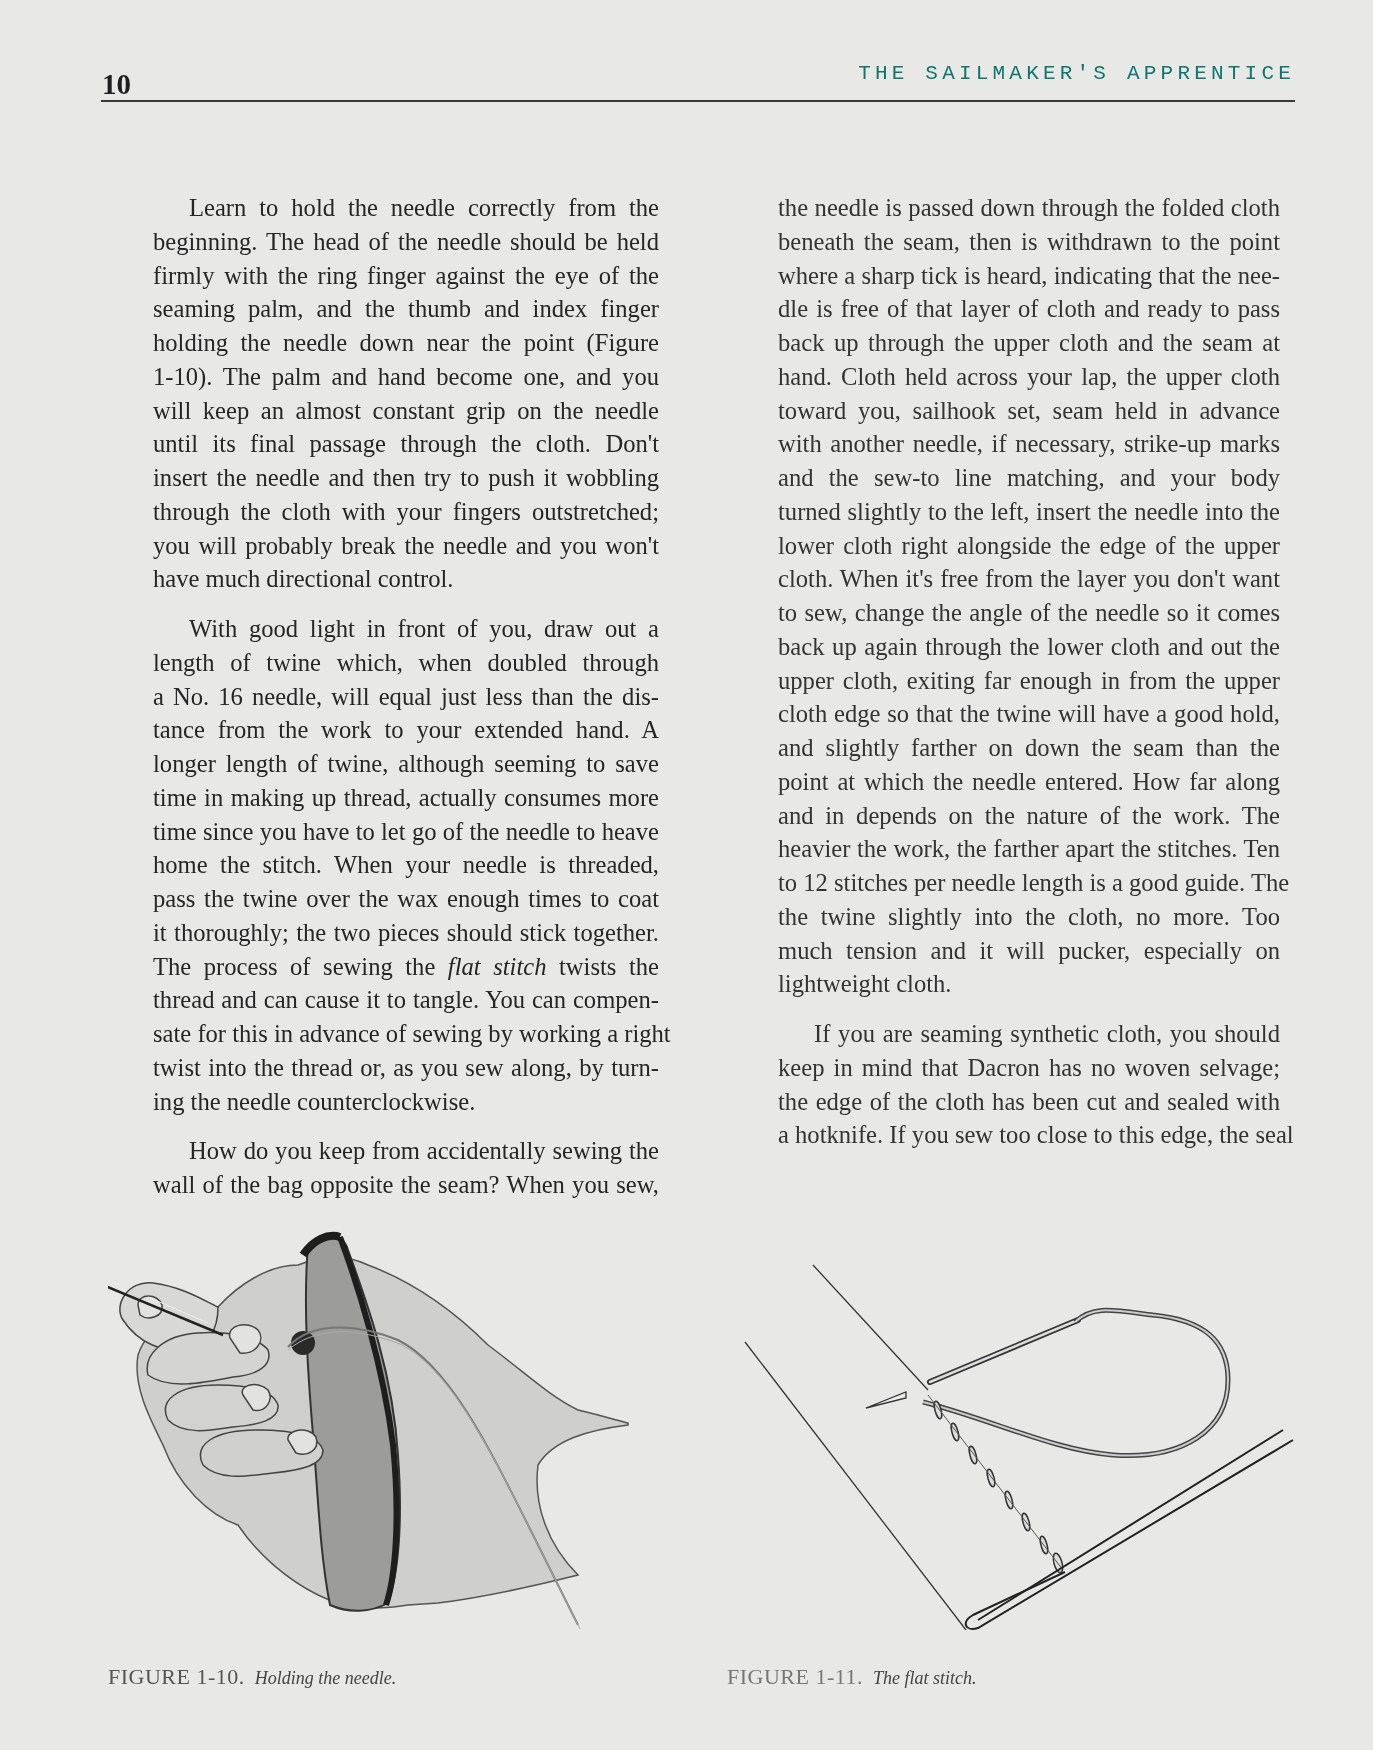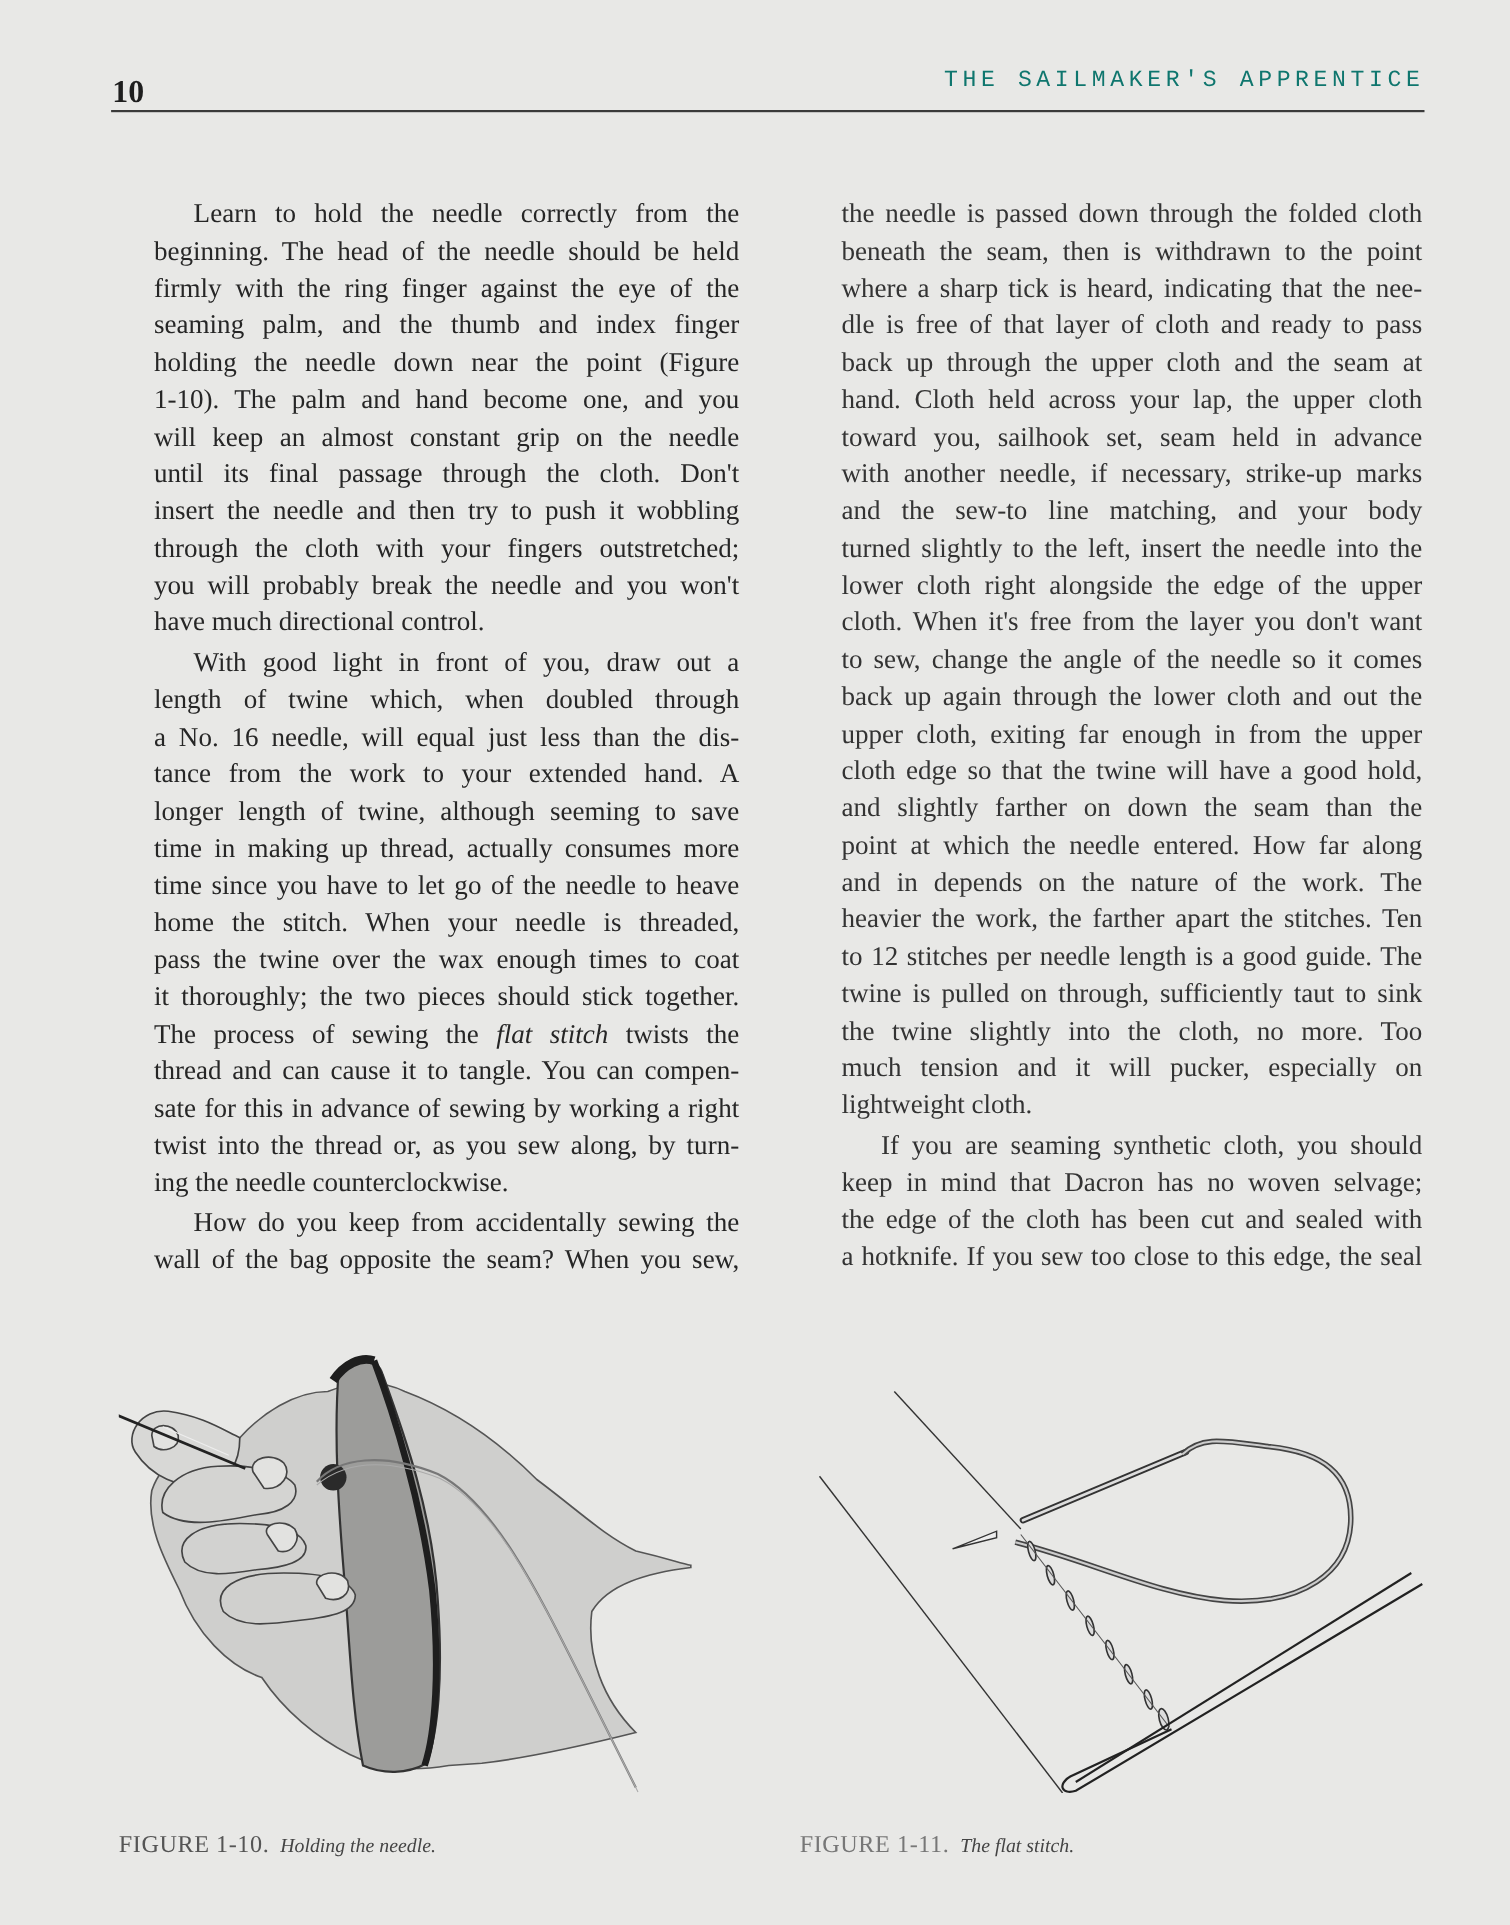--- a/index.html
+++ b/index.html
@@ -21,21 +21,21 @@
     position:absolute; left:101px; top:100px; width:1194px; height:2px;
     background:#3a3a3a;
   }
   .column {
     position:absolute; top:175px;
     font-size:24.6px; line-height:33.75px;
     text-align:justify; color:#262626;
   }
   .col-left { left:101px; width:574px; }
   .col-right { left:726px; width:570px; color:#333; }
-  .column p { margin:3px; text-indent:36px; }
+  .column p { margin:16px; text-indent:36px; }
   .column .line { display:block; text-align:justify; text-align-last:justify; white-space:nowrap; }
   .column .line.last { text-align-last:left; }
   em { font-style:italic; }
   .figure { position:absolute; }
   .fig-left { left:108px; top:1225px; width:565px; height:405px; }
   .fig-right { left:733px; top:1260px; width:570px; height:370px; }
   .caption {
     position:absolute; top:1664px; font-size:19px; color:#555;
   }
   .caption .label { font-size:22px; letter-spacing:0.5px; }
@@ -104,21 +104,20 @@
     <span class="line">cloth. When it's free from the layer you don't want</span>
     <span class="line">to sew, change the angle of the needle so it comes</span>
     <span class="line">back up again through the lower cloth and out the</span>
     <span class="line">upper cloth, exiting far enough in from the upper</span>
     <span class="line">cloth edge so that the twine will have a good hold,</span>
     <span class="line">and slightly farther on down the seam than the</span>
     <span class="line">point at which the needle entered. How far along</span>
     <span class="line">and in depends on the nature of the work. The</span>
     <span class="line">heavier the work, the farther apart the stitches. Ten</span>
     <span class="line">to 12 stitches per needle length is a good guide. The</span>
-    <span class="line">twine is pulled on through, sufficiently taut to sink</span>
     <span class="line">the twine slightly into the cloth, no more. Too</span>
     <span class="line">much tension and it will pucker, especially on</span>
     <span class="line last">lightweight cloth.</span>
   </p>
   <p>
     <span class="line" style="padding-left:36px">If you are seaming synthetic cloth, you should</span>
     <span class="line">keep in mind that Dacron has no woven selvage;</span>
     <span class="line">the edge of the cloth has been cut and sealed with</span>
     <span class="line">a hotknife. If you sew too close to this edge, the seal</span>
   </p>

